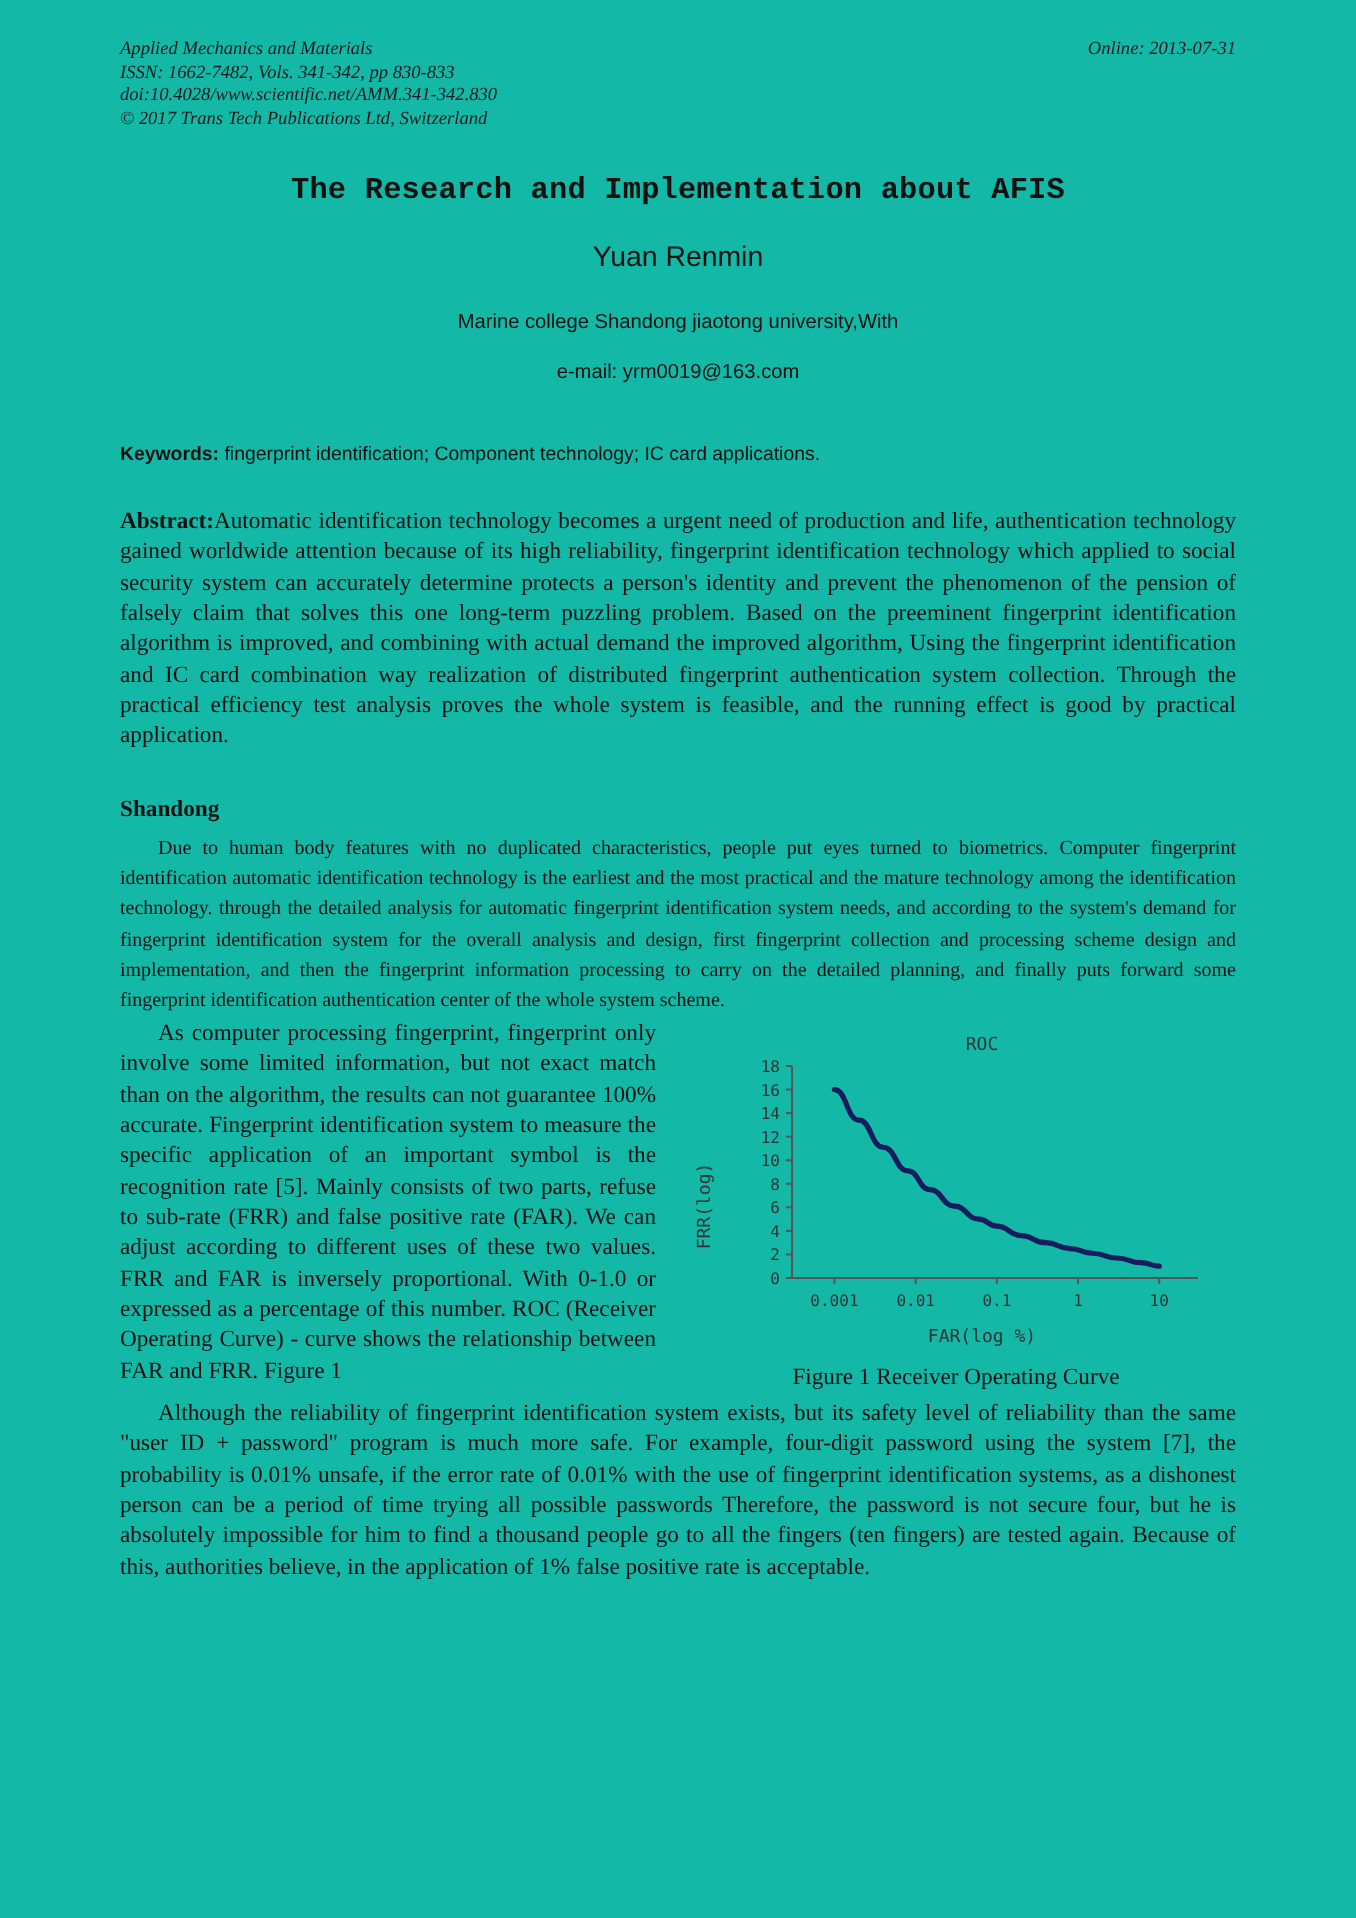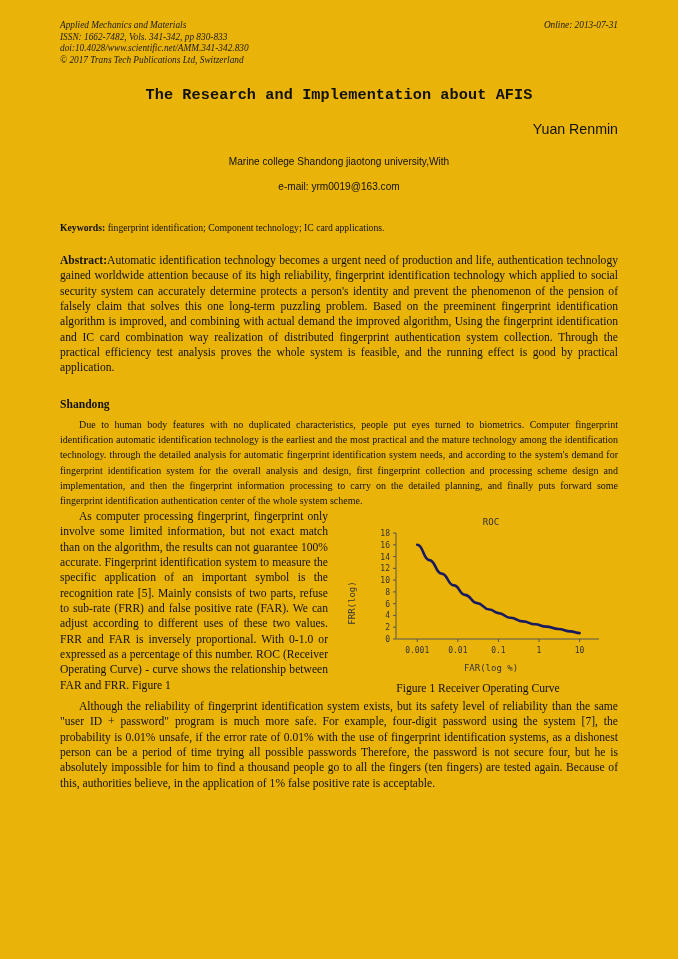--- a/index.html
+++ b/index.html
@@ -3,21 +3,21 @@
 <meta charset="utf-8">
 <style>
   html, body {
     margin: 0;
     padding: 0;
     background: #c8c8c8;
   }
   .page {
     width: 678px;
     height: 959px;
-    background: #eab308;
+    background: #14b8a6;
     position: relative;
     margin: 0 auto;
     overflow: hidden;
     font-family: "Liberation Serif", serif;
     color: #111111;
     box-sizing: border-box;
   }
   .content {
     position: absolute;
     left: 60px;
@@ -51,36 +51,35 @@
     font-family: Liberation Mono, monospace;
     font-weight: bold;
     font-size: 15.2px;
     margin: 16px 0 0 0;
     letter-spacing: 0.1px;
   }
   .author {
     font-family: "Liberation Sans", sans-serif;
     font-size: 14.2px;
     margin-top: 17px;
-    text-align: right;
   }
   .affiliation {
     font-family: "Liberation Sans", sans-serif;
     font-size: 10.1px;
     margin-top: 19px;
   }
   .email {
     font-family: "Liberation Sans", sans-serif;
     font-size: 10.1px;
     margin-top: 14px;
   }
 
   
   .keywords {
-    font-family: Liberation Serif, serif;
+    font-family: Liberation Sans, sans-serif;
     font-size: 9.7px;
     margin-top: 29px;
     line-height: 13px;
   }
   .keywords .kw-label { font-weight: bold; }
 
   
   .abstract {
     margin-top: 19px;
     font-size: 11.6px;

